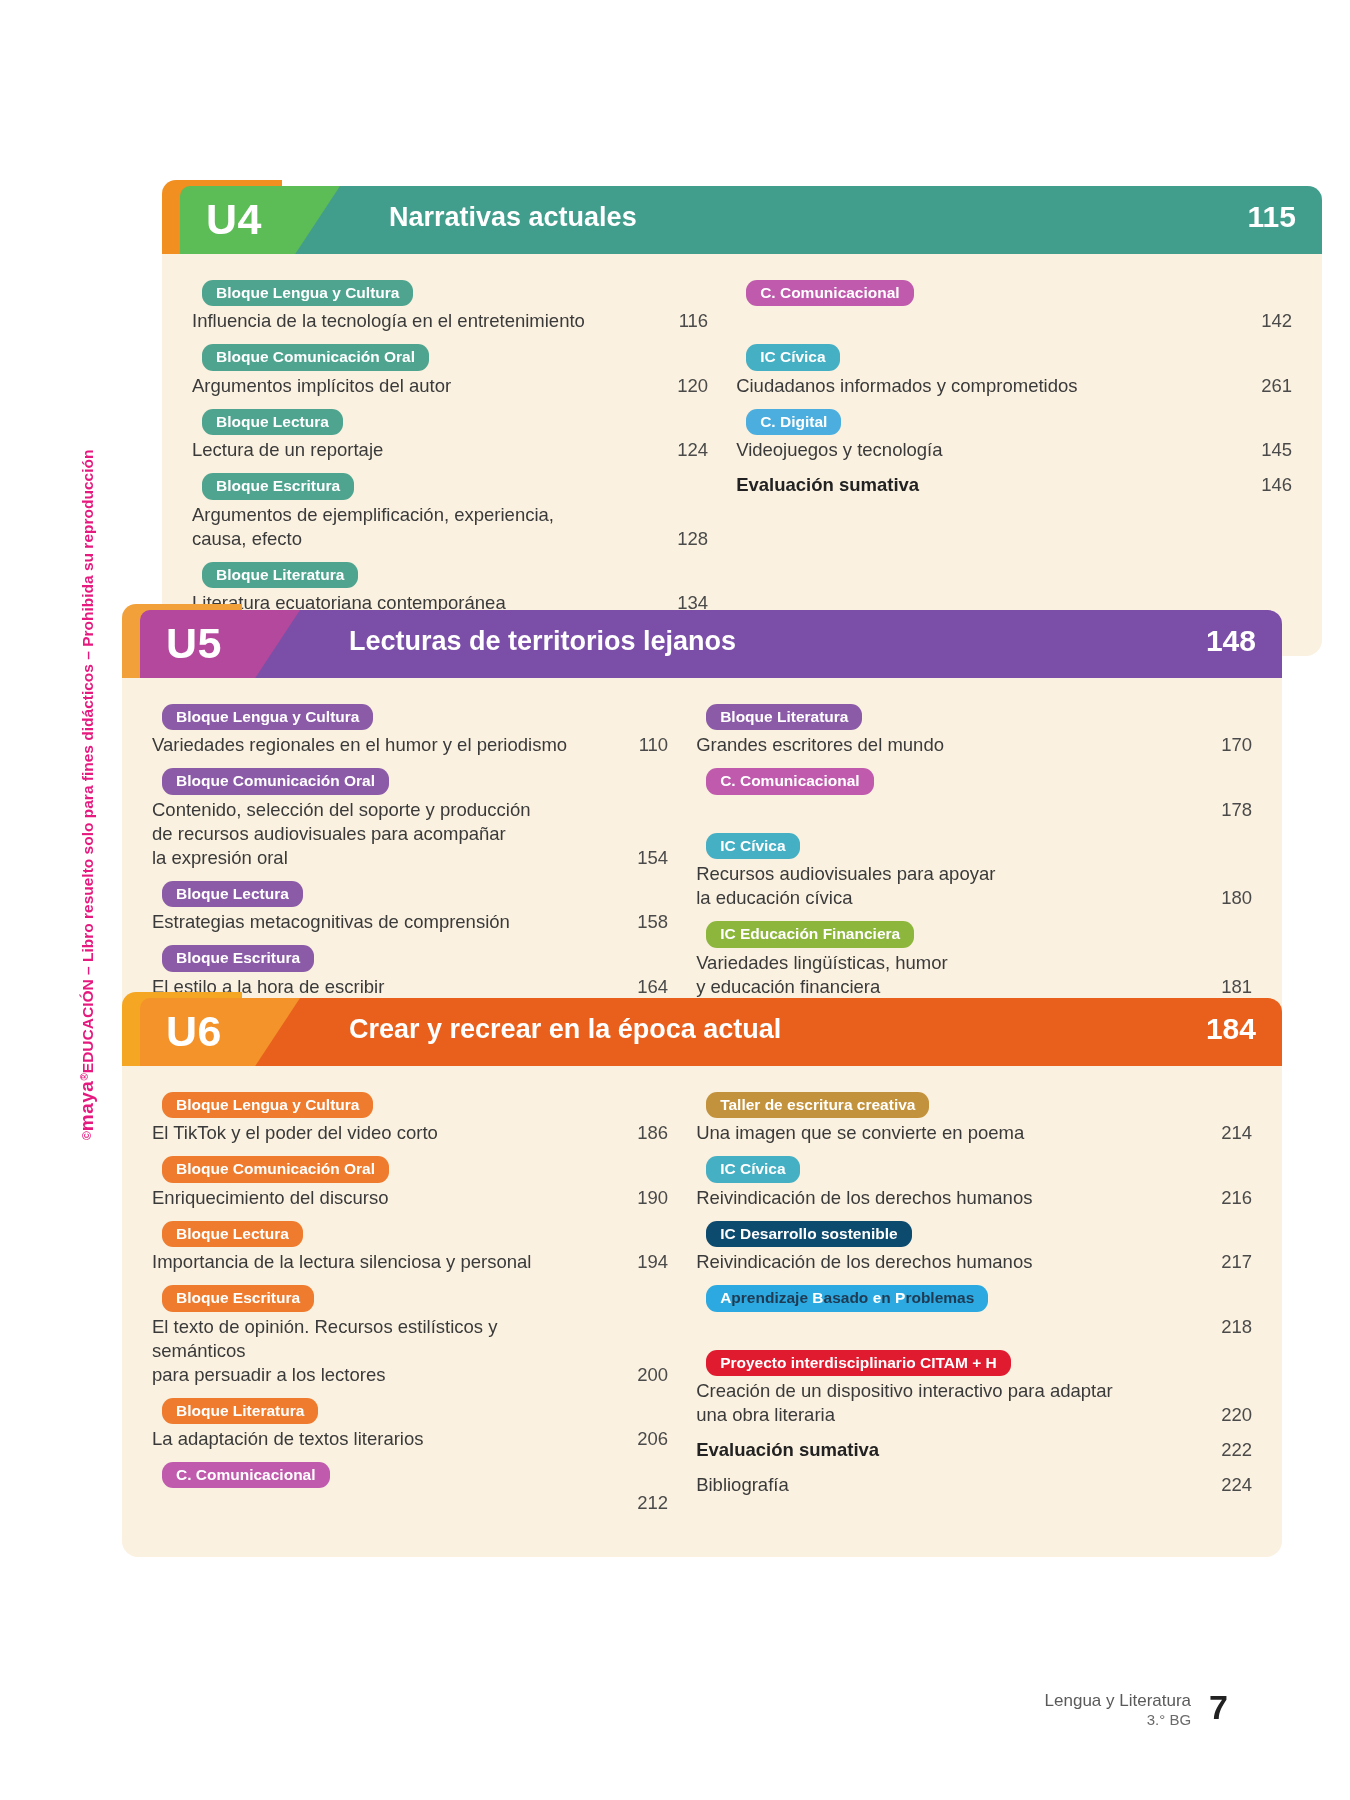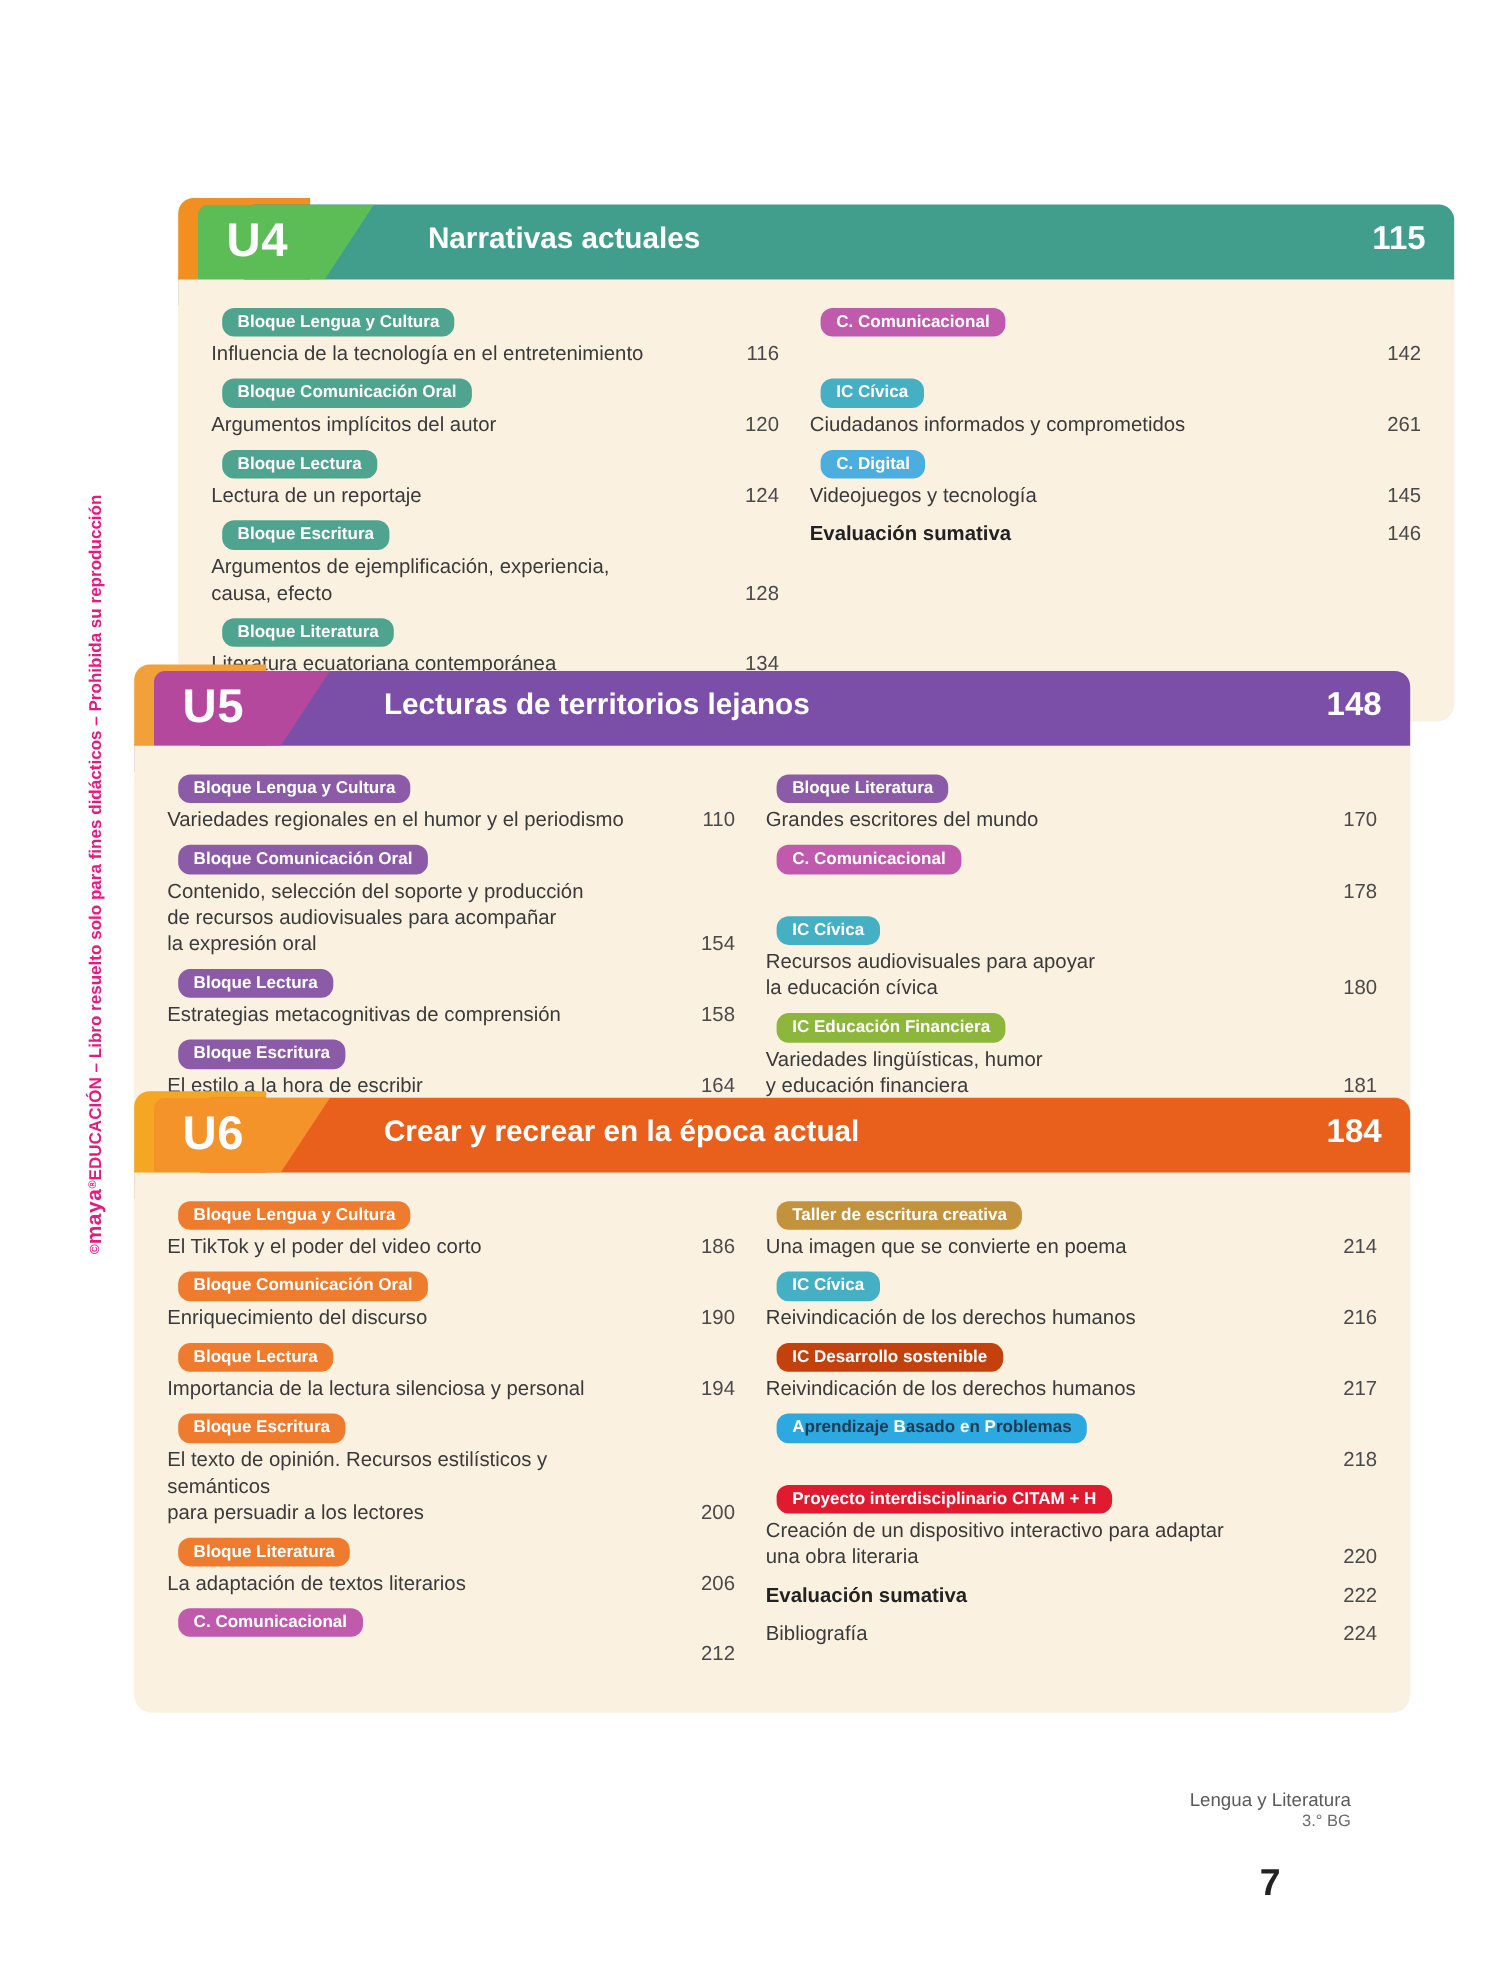--- a/index.html
+++ b/index.html
@@ -152,23 +152,22 @@
 
   
   .entry-num.align-last { align-self: flex-end; }
 
   
   .footer {
     position: absolute;
     right: 122px;
     bottom: 72px;
     display: flex;
-    align-items: center;
-    gap: 32px;
-    flex-direction: column;
+    align-items: flex-start;
+    gap: 18px;
   }
   .footer-lines { text-align: right; color: #5A5A5A; }
   .footer-lines .l1 { font-size: 17px; }
   .footer-lines .l2 { font-size: 15px; color: #6A6A6A; }
   .footer-page {
     font-size: 34px;
     font-weight: 700;
     color: #222;
     line-height: 0.95;
   }
@@ -335,21 +334,21 @@
           </div>
           <div class="col right">
             <div class="entry"><span class="pill" style="background: rgb(195, 146, 60);">Taller de escritura creativa</span><div class="entry-row">
                 <div class="entry-text">Una imagen que se convierte en poema</div>
                 <div class="entry-num align-last">214</div>
               </div></div>
             <div class="entry"><span class="pill" style="background: rgb(69, 175, 196);">IC Cívica</span><div class="entry-row">
                 <div class="entry-text">Reivindicación de los derechos humanos</div>
                 <div class="entry-num align-last">216</div>
               </div></div>
-            <div class="entry"><span class="pill" style="background: #c2410c;">IC Desarrollo sostenible</span><div class="entry-row">
+            <div class="entry"><span class="pill" style="background: #0c4a6e;">IC Desarrollo sostenible</span><div class="entry-row">
                 <div class="entry-text">Reivindicación de los derechos humanos</div>
                 <div class="entry-num align-last">217</div>
               </div></div>
             <div class="entry pill-only"><span class="pill" style="background: rgb(43, 169, 224); color: rgb(31, 58, 82);"><span style="color: rgb(255, 255, 255);">A</span>prendizaje <span style="color: rgb(255, 255, 255);">B</span>asado <span style="color: rgb(255, 255, 255);">e</span>n <span style="color: rgb(255, 255, 255);">P</span>roblemas</span><div class="entry-row">
                 <div class="entry-text">&nbsp;</div>
                 <div class="entry-num align-last">218</div>
               </div></div>
             <div class="entry"><span class="pill" style="background: rgb(224, 27, 48);">Proyecto interdisciplinario CITAM + H</span><div class="entry-row">
                 <div class="entry-text">Creación de un dispositivo interactivo para adaptar<br>una obra literaria</div>
                 <div class="entry-num align-last">220</div>

